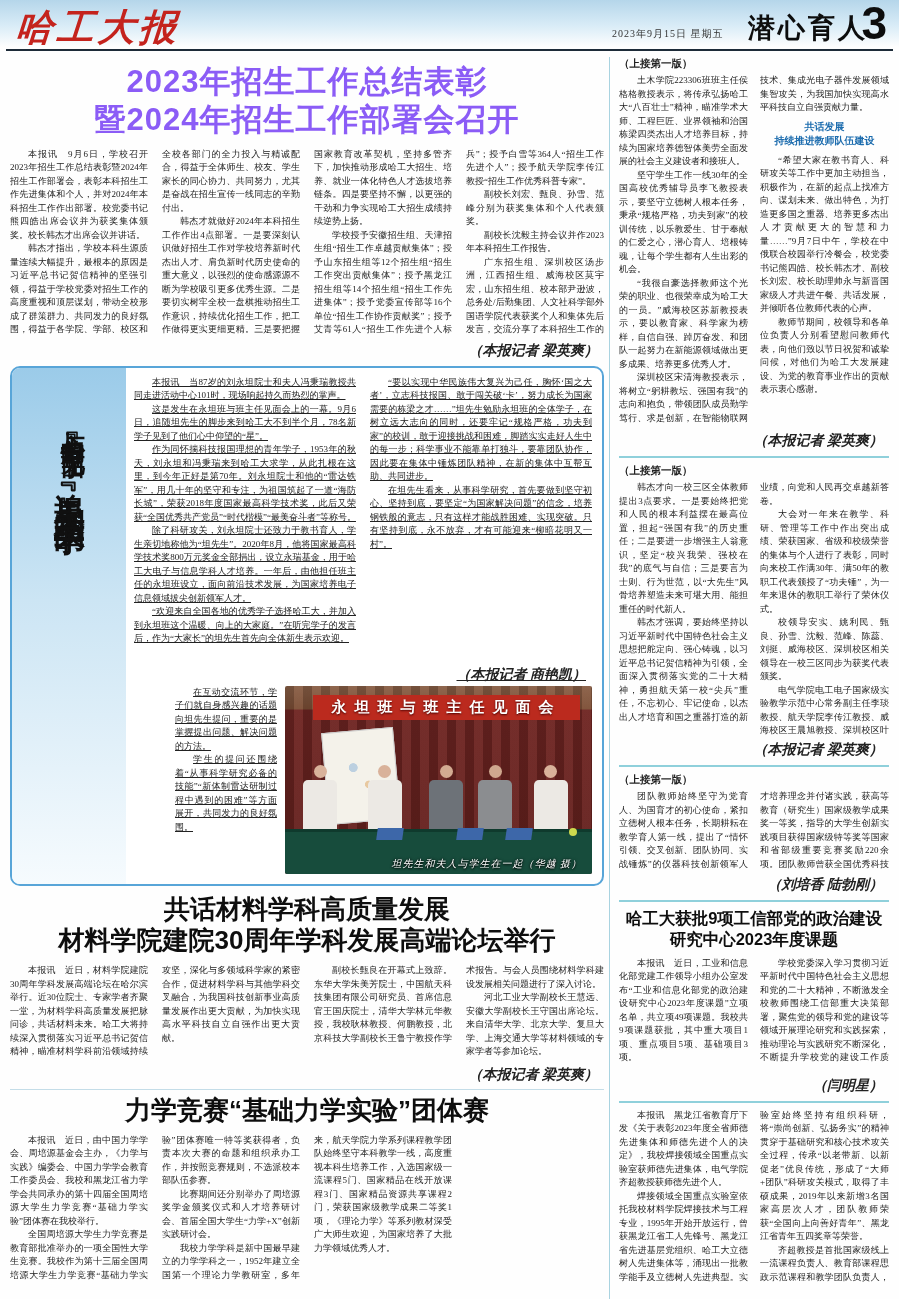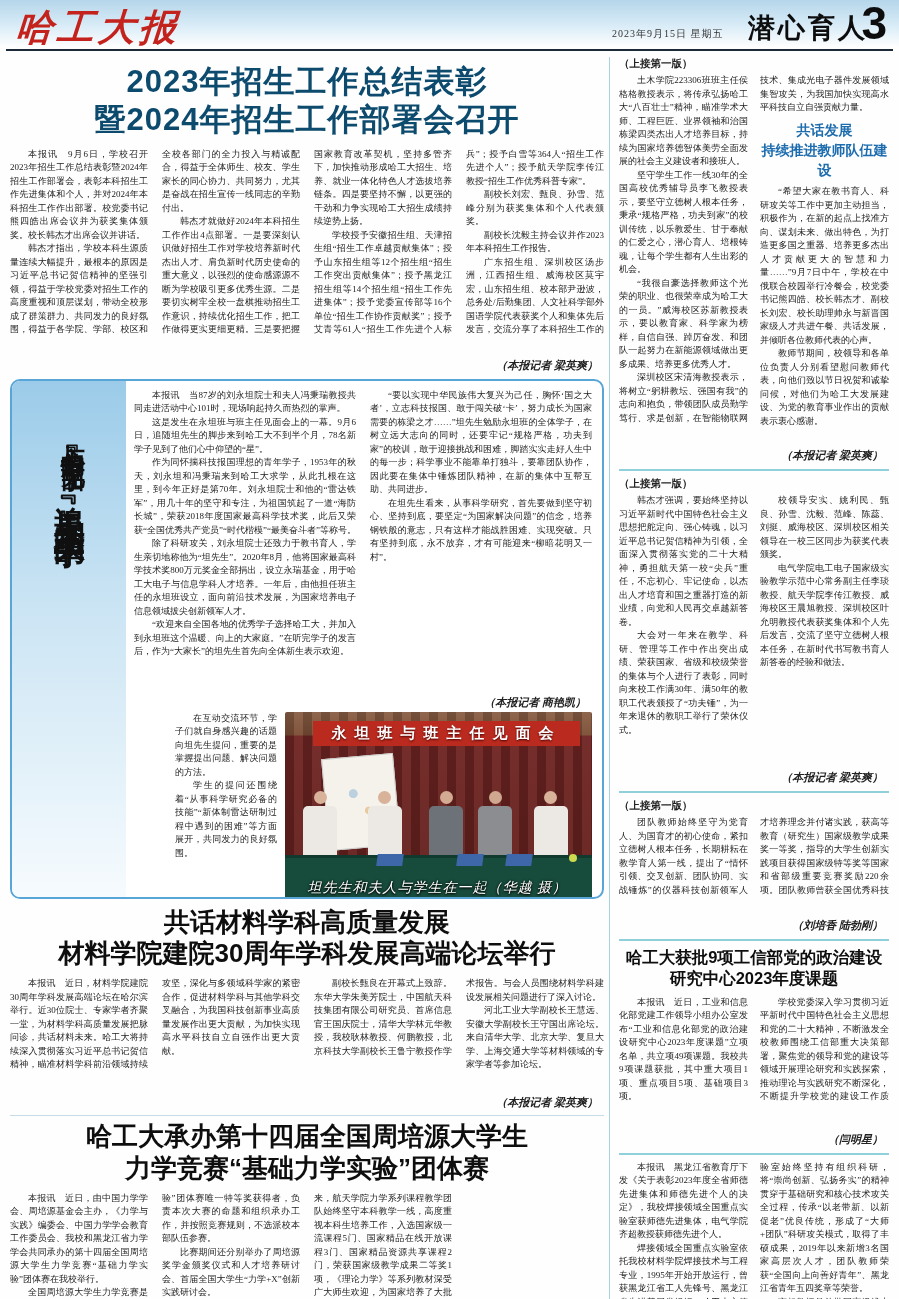--- a/index.html
+++ b/index.html
@@ -18,41 +18,41 @@
   #mast-rule{position:absolute;left:6px;right:6px;top:49px;height:2px;background:#1d2b38;}
   
   #main{position:absolute;top:53px;left:0;width:899px;height:1246px;display:flex;}
   #left-region{width:594px;padding:0 2px 0 10px;}
   #v-divider{width:1px;background:#a9d3e0;margin:4px 3px 0 3px;}
   #right-region{flex:1;padding:2px 10px 0 6px;}
   
   .bodytext{font-size:9px;line-height:1.5;text-align:justify;overflow:hidden;column-fill:auto;}
   .para{margin:0;text-indent:2em;}
   .subhead{margin:5px 0;text-indent:0;text-align:center;font-weight:bold;color:#1c6cae;
-           font-size:14px;line-height:1.45;white-space:pre-line;break-inside:avoid;
+           font-size:10px;line-height:1.45;white-space:pre-line;break-inside:avoid;
            font-family:"Liberation Sans","DejaVu Sans",sans-serif;}
-  .byline{text-align:right;font-size:11px;font-weight:bold;font-style:italic;margin:18px 6px 0 0;}
+  .byline{text-align:right;font-size:14px;font-weight:bold;font-style:italic;margin:2px 6px 0 0;}
   .cont-tag{font-weight:bold;font-size:10.5px;margin:2px 0 3px 0;}
   .teal-hr{border:none;border-top:2px solid #8fd0db;margin:6px 0;}
   .thin-hr{border:none;border-top:1px solid #c4dde8;margin:5px 0;}
   
   #top-headline{padding-top:10px;text-align:center;font-size:31px;line-height:1.22;font-weight:bold;
-                color:#0c4a6e;letter-spacing:1px;font-family:"Liberation Sans","DejaVu Sans",sans-serif;}
+                color:#8b5cf6;letter-spacing:1px;font-family:"Liberation Sans","DejaVu Sans",sans-serif;}
   #top-body{margin-top:9px;height:192px;column-count:4;column-gap:14px;}
   
   #feature-box{margin-top:6px;height:516px;border:2.5px solid #58a5d8;border-radius:10px;
                display:flex;overflow:hidden;background:#fff;}
   #vt-zone{width:114px;background:linear-gradient(180deg,#9bcbe9 0%,#cce5f4 45%,#f6fbfe 100%);
            display:flex;justify-content:center;padding-top:10px;}
   #vt-inner{writing-mode:vertical-rl;display:flex;}
   .vt{font-weight:bold;color:#101010;font-family:"Liberation Sans","DejaVu Sans",sans-serif;
       letter-spacing:3px;line-height:1.1;}
   #vt-sub{font-size:24px;padding-top:34px;margin-left:4px;}
   #vt-main{font-size:31px;}
-  #feat-content{flex:1;padding:8px 10px 6px 8px;}
+  #feat-content{flex:1;padding:8px 10px 6px 8px;text-decoration:underline;}
   #feat-top{height:288px;column-count:2;column-gap:14px;}
   #feat-bottom{display:flex;gap:8px;height:188px;margin-top:2px;}
   #feat-side{width:102px;overflow:hidden;margin-left:41px;}
   
   #photo{flex:1;position:relative;overflow:hidden;border-radius:2px;
          background:
            repeating-linear-gradient(90deg,rgba(0,0,0,.16) 0 9px,rgba(255,255,255,.04) 9px 18px),
            linear-gradient(180deg,#8a6047 0%,#7d4f36 12%,#6f2522 13%,#63201d 100%);}
   #photo-banner{position:absolute;top:9px;left:28px;right:12px;height:25px;background:#bb2a1e;
                 color:#fff;display:flex;align-items:center;justify-content:center;
@@ -62,21 +62,21 @@
   .head{width:13px;height:13px;border-radius:50%;background:#d9b29a;margin:0 auto;}
   .torso{height:52px;border-radius:5px 5px 0 0;margin-top:2px;}
   #poster{position:absolute;left:13%;bottom:52px;width:70px;height:90px;background:#f4f2ea;
           transform:rotate(-5deg);border:1px solid #ccc;
           background-image:radial-gradient(circle at 40% 40%,#bcd0e0 0 6%,transparent 7%),
                            radial-gradient(circle at 60% 60%,#e8c9a0 0 5%,transparent 6%);}
   #photo-table{position:absolute;left:0;right:0;bottom:0;height:42px;background:#174c3c;
                border-top:3px solid #0f3a2d;}
   .tent-card{position:absolute;bottom:34px;width:26px;height:12px;background:#3d67a9;transform:skewX(-8deg);}
   #ball{position:absolute;bottom:38px;right:5%;width:8px;height:8px;border-radius:50%;background:#cdd94e;}
-  #photo-caption{position:absolute;bottom:3px;right:25px;color:#fff;font-size:14px;font-style:italic;
+  #photo-caption{position:absolute;bottom:3px;right:10px;color:#fff;font-size:10px;font-style:italic;
                  letter-spacing:1px;text-shadow:0 0 3px #000,0 1px 2px #000;}
   
   .mid-headline{margin-top:8px;text-align:center;font-size:26px;line-height:1.22;font-weight:bold;
                 color:#0e0e0e;font-family:"Liberation Sans","DejaVu Sans",sans-serif;}
   #material-body{margin-top:7px;height:100px;column-count:4;column-gap:14px;}
   #mech-body{margin-top:7px;height:150px;column-count:4;column-gap:14px;}
   
   .r-body{column-count:2;column-gap:12px;}
   #r1-body{height:356px;}
   #r2-body{height:258px;}
@@ -186,21 +186,20 @@
             <p class="para">副校长甄良在开幕式上致辞。东华大学朱美芳院士，中国航天科技集团有限公司研究员、首席信息官王国庆院士，清华大学林元华教授，我校耿林教授、何鹏教授，北京科技大学副校长王鲁宁教授作学术报告。与会人员围绕材料学科建设发展相关问题进行了深入讨论。</p>
             <p class="para">河北工业大学副校长王慧远、安徽大学副校长王守国出席论坛。来自清华大学、北京大学、复旦大学、上海交通大学等材料领域的专家学者等参加论坛。</p>
           </div>
         <div class="byline">（本报记者 梁英爽）</div>
       </div>
 
       <hr class="thin-hr">
 
       <div>
         <div class="mid-headline" style="margin-top:2px">
-          <div>哈工大承办第十四届全国周培源大学生</div>
           <div>力学竞赛“基础力学实验”团体赛</div>
         </div>
         <div id="mech-body" class="bodytext">
             <p class="para">本报讯　近日，由中国力学学会、周培源基金会主办，《力学与实践》编委会、中国力学学会教育工作委员会、我校和黑龙江省力学学会共同承办的第十四届全国周培源大学生力学竞赛“基础力学实验”团体赛在我校举行。</p>
             <p class="para">全国周培源大学生力学竞赛是教育部批准举办的一项全国性大学生竞赛。我校作为第十三届全国周培源大学生力学竞赛“基础力学实验”团体赛唯一特等奖获得者，负责本次大赛的命题和组织承办工作，并按照竞赛规则，不选派校本部队伍参赛。</p>
             <p class="para">比赛期间还分别举办了周培源奖学金颁奖仪式和人才培养研讨会、首届全国大学生“力学+X”创新实践研讨会。</p>
             <p class="para">我校力学学科是新中国最早建立的力学学科之一，1952年建立全国第一个理论力学教研室，多年来，航天学院力学系列课程教学团队始终坚守本科教学一线，高度重视本科生培养工作，入选国家级一流课程5门、国家精品在线开放课程3门、国家精品资源共享课程2门，荣获国家级教学成果二等奖1项，《理论力学》等系列教材深受广大师生欢迎，为国家培养了大批力学领域优秀人才。</p>
           </div>
 
       </div>
@@ -224,20 +223,21 @@
             <p class="para">教师节期间，校领导和各单位负责人分别看望慰问教师代表，向他们致以节日祝贺和诚挚问候，对他们为哈工大发展建设、为党的教育事业作出的贡献表示衷心感谢。</p>
           </div>
         <div class="byline">（本报记者 梁英爽）</div>
       </div>
 
       <hr class="teal-hr">
 
       <div>
         <div class="cont-tag">（上接第一版）</div>
         <div id="r2-body" class="bodytext r-body">
+            <p class="para">韩杰才向一校三区全体教师提出3点要求。一是要始终把党和人民的根本利益摆在最高位置，担起“强国有我”的历史重任；二是要进一步增强主人翁意识，坚定“校兴我荣、强校在我”的底气与自信；三是要言为士则、行为世范，以“大先生”风骨培养塑造未来可堪大用、能担重任的时代新人。</p>
             <p class="para">韩杰才强调，要始终坚持以习近平新时代中国特色社会主义思想把舵定向、强心铸魂，以习近平总书记贺信精神为引领，全面深入贯彻落实党的二十大精神，勇担航天第一校“尖兵”重任，不忘初心、牢记使命，以杰出人才培育和国之重器打造的新业绩，向党和人民再交卓越新答卷。</p>
             <p class="para">大会对一年来在教学、科研、管理等工作中作出突出成绩、荣获国家、省级和校级荣誉的集体与个人进行了表彰，同时向来校工作满30年、满50年的教职工代表颁授了“功夫锤”，为一年来退休的教职工举行了荣休仪式。</p>
             <p class="para">校领导安实、姚利民、甄良、孙雪、沈毅、范峰、陈蕊、刘挺、威海校区、深圳校区相关领导在一校三区同步为获奖代表颁奖。</p>
             <p class="para">电气学院电工电子国家级实验教学示范中心常务副主任李琰教授、航天学院李传江教授、威海校区王晨旭教授、深圳校区叶允明教授代表获奖集体和个人先后发言，交流了坚守立德树人根本任务，在新时代书写教书育人新答卷的经验和做法。</p>
           </div>
         <div class="byline">（本报记者 梁英爽）</div>
       </div>
 
       <hr class="teal-hr">
 

